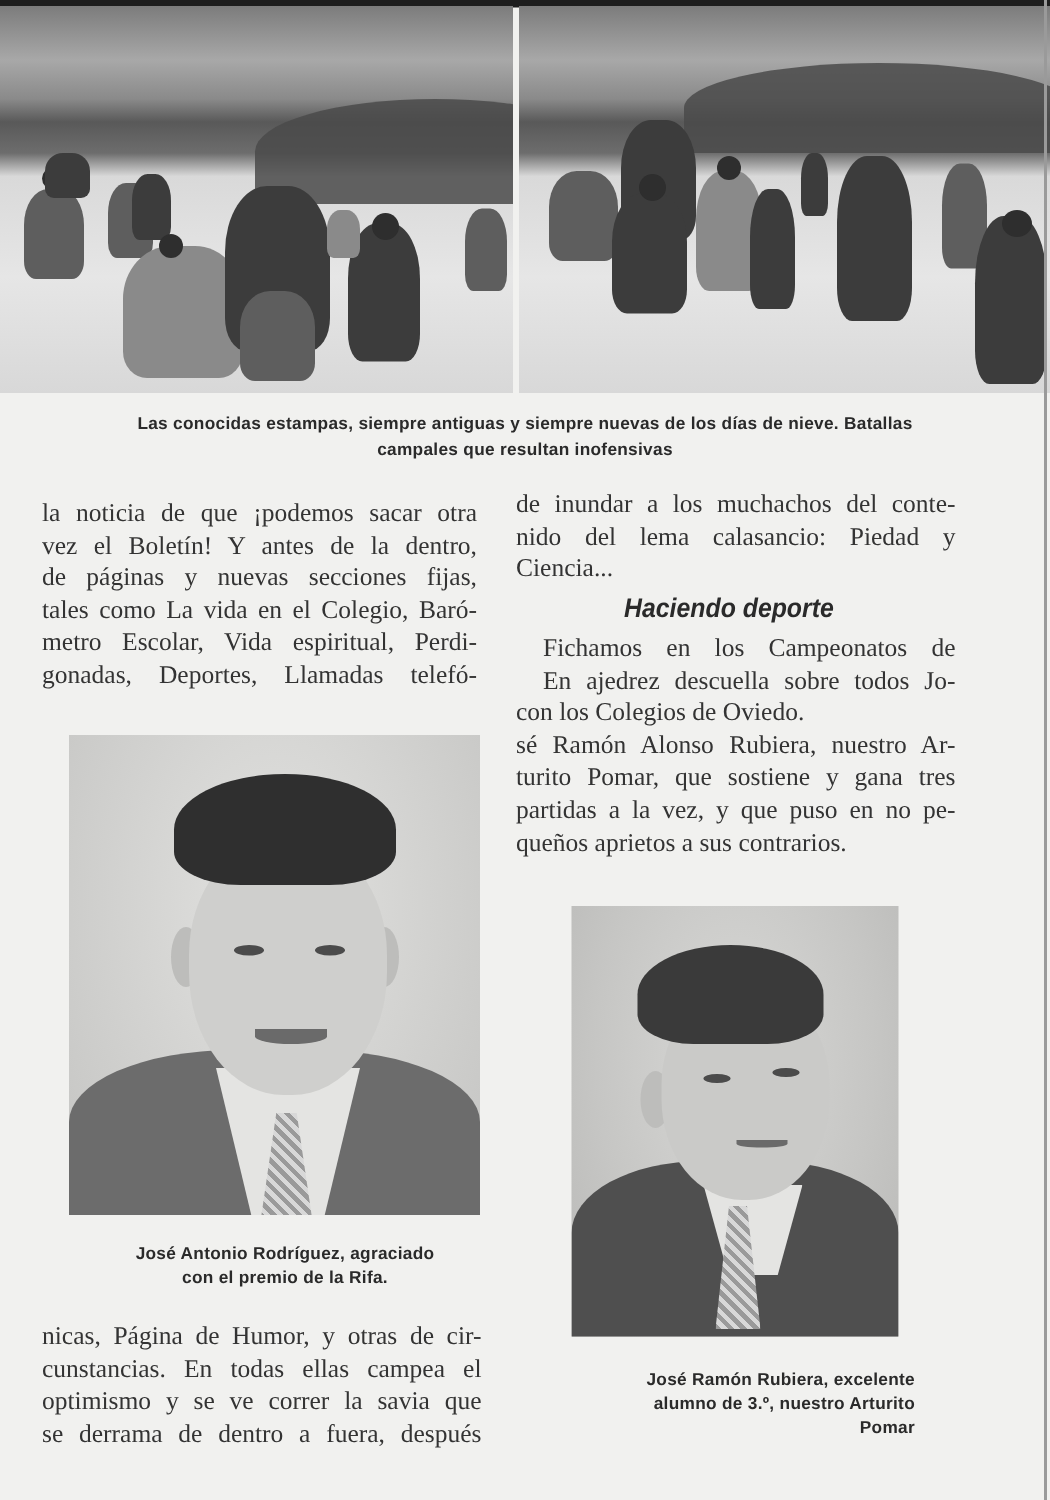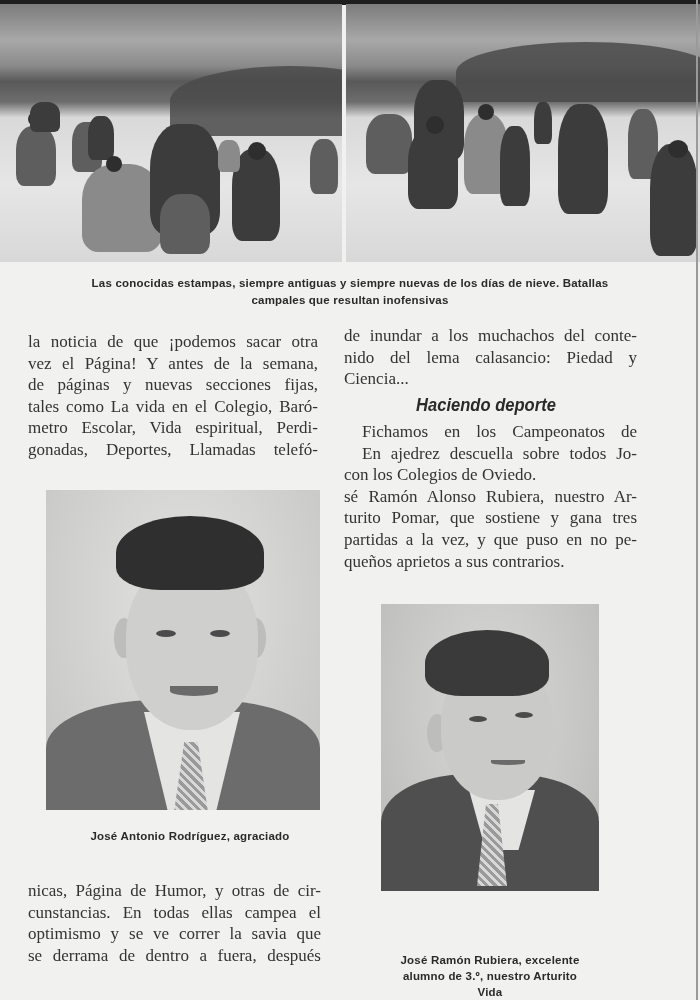--- a/index.html
+++ b/index.html
@@ -80,21 +80,21 @@
   .portrait .hair { position: absolute; background: #2f2f2f; border-radius: 50% 50% 30% 30%; }
   .portrait .face { position: absolute; background: #cfcfcd; border-radius: 45% 45% 48% 48%; }
   .portrait .eye { position: absolute; background: #4b4b4b; border-radius: 50%; }
   .portrait .mouth { position: absolute; background: #6a6a6a; border-radius: 0 0 50% 50%; }
   .portrait .ear { position: absolute; background: #bdbdbb; border-radius: 50%; }
   .portrait .jacket { position: absolute; background: #6c6c6c; border-radius: 40% 40% 0 0; }
   .portrait .shirt { position: absolute; background: #e4e4e2; clip-path: polygon(0 0, 100% 0, 75% 100%, 25% 100%); }
   .portrait .tie { position: absolute; background: repeating-linear-gradient(45deg, #9a9a9a 0 3px, #d8d8d8 3px 6px); clip-path: polygon(30% 0, 70% 0, 100% 100%, 0 100%); }
 
   #caption-left { left: 40px; width: 300px; top: 828px; font-size: 11.5px; line-height: 16px; }
-  #caption-right { left: 370px; width: 240px; top: 952px; font-size: 11.5px; line-height: 16px; }
+  #caption-right { left: 370px; width: 240px; top: 912px; font-size: 11.5px; line-height: 16px; text-align: right; }
 </style>
 </head>
 <body>
 
 <div class="top-bar"></div>
 
 <div class="photo snow-photo" id="photo-left">
   <div class="hill" style="left:170px;top:62px;width:240px;height:70px;"></div>
   <div class="fig mid" style="left:16px;top:122px;width:40px;height:60px;"></div>
   <div class="head" style="left:28px;top:108px;width:14px;height:14px;"></div>
@@ -127,21 +127,21 @@
   <div class="head" style="left:322px;top:136px;width:20px;height:18px;"></div>
 </div>
 
 <div class="caption-bold" id="top-caption">
   <div>Las conocidas estampas, siempre antiguas y siempre nuevas de los días de nieve. Batallas</div>
   <div>campales que resultan inofensivas</div>
 </div>
 
 <div class="col" id="col-left-top">
   <span class="line">la noticia de que ¡podemos sacar otra</span>
-  <span class="line">vez el Página! Y antes de la semana,</span>
+  <span class="line">vez el Boletín! Y antes de la dentro,</span>
   <span class="line">de páginas y nuevas secciones fijas,</span>
   <span class="line">tales como La vida en el Colegio, Baró-</span>
   <span class="line">metro Escolar, Vida espiritual, Perdi-</span>
   <span class="line">gonadas, Deportes, Llamadas telefó-</span>
 </div>
 
 <div class="col" id="col-right-top">
   <span class="line">de inundar a los muchachos del conte-</span>
   <span class="line">nido del lema calasancio: Piedad y</span>
   <span class="line last">Ciencia...</span>
@@ -166,37 +166,38 @@
   <div class="ear" style="left:68px;top:128px;width:20px;height:40px;"></div>
   <div class="ear" style="left:200px;top:128px;width:20px;height:40px;"></div>
   <div class="face" style="left:80px;top:70px;width:132px;height:170px;"></div>
   <div class="hair" style="left:70px;top:26px;width:148px;height:74px;"></div>
   <div class="eye" style="left:110px;top:140px;width:20px;height:7px;"></div>
   <div class="eye" style="left:164px;top:140px;width:20px;height:7px;"></div>
   <div class="mouth" style="left:124px;top:196px;width:48px;height:10px;"></div>
 </div>
 <div class="caption-bold" id="caption-left">
   <div>José Antonio Rodríguez,  agraciado</div>
+  <div>con el premio de la Rifa.</div>
 </div>
 
 <div class="portrait" id="portrait-right">
   <div class="jacket" style="left:0;top:170px;width:218px;height:120px;background:#4f4f4f;"></div>
   <div class="shirt" style="left:88px;top:186px;width:66px;height:60px;"></div>
   <div class="tie" style="left:96px;top:200px;width:30px;height:82px;"></div>
   <div class="ear" style="left:46px;top:110px;width:20px;height:38px;"></div>
   <div class="face" style="left:60px;top:56px;width:112px;height:140px;background:#cacac8;"></div>
   <div class="hair" style="left:44px;top:26px;width:124px;height:66px;background:#3a3a3a;"></div>
   <div class="eye" style="left:88px;top:112px;width:18px;height:6px;"></div>
   <div class="eye" style="left:134px;top:108px;width:18px;height:6px;"></div>
   <div class="mouth" style="left:110px;top:156px;width:34px;height:5px;"></div>
 </div>
 <div class="caption-bold" id="caption-right">
   <div>José Ramón Rubiera, excelente</div>
   <div>alumno de 3.º, nuestro Arturito</div>
-  <div>Vida</div>
+  <div>Pomar</div>
 </div>
 
 <div class="col" id="col-left-bottom">
   <span class="line">nicas, Página de Humor, y otras de cir-</span>
   <span class="line">cunstancias. En todas ellas campea el</span>
   <span class="line">optimismo y se ve correr la savia que</span>
   <span class="line">se derrama de dentro a fuera, después</span>
 </div>
 
 <div class="page-edge"></div>

